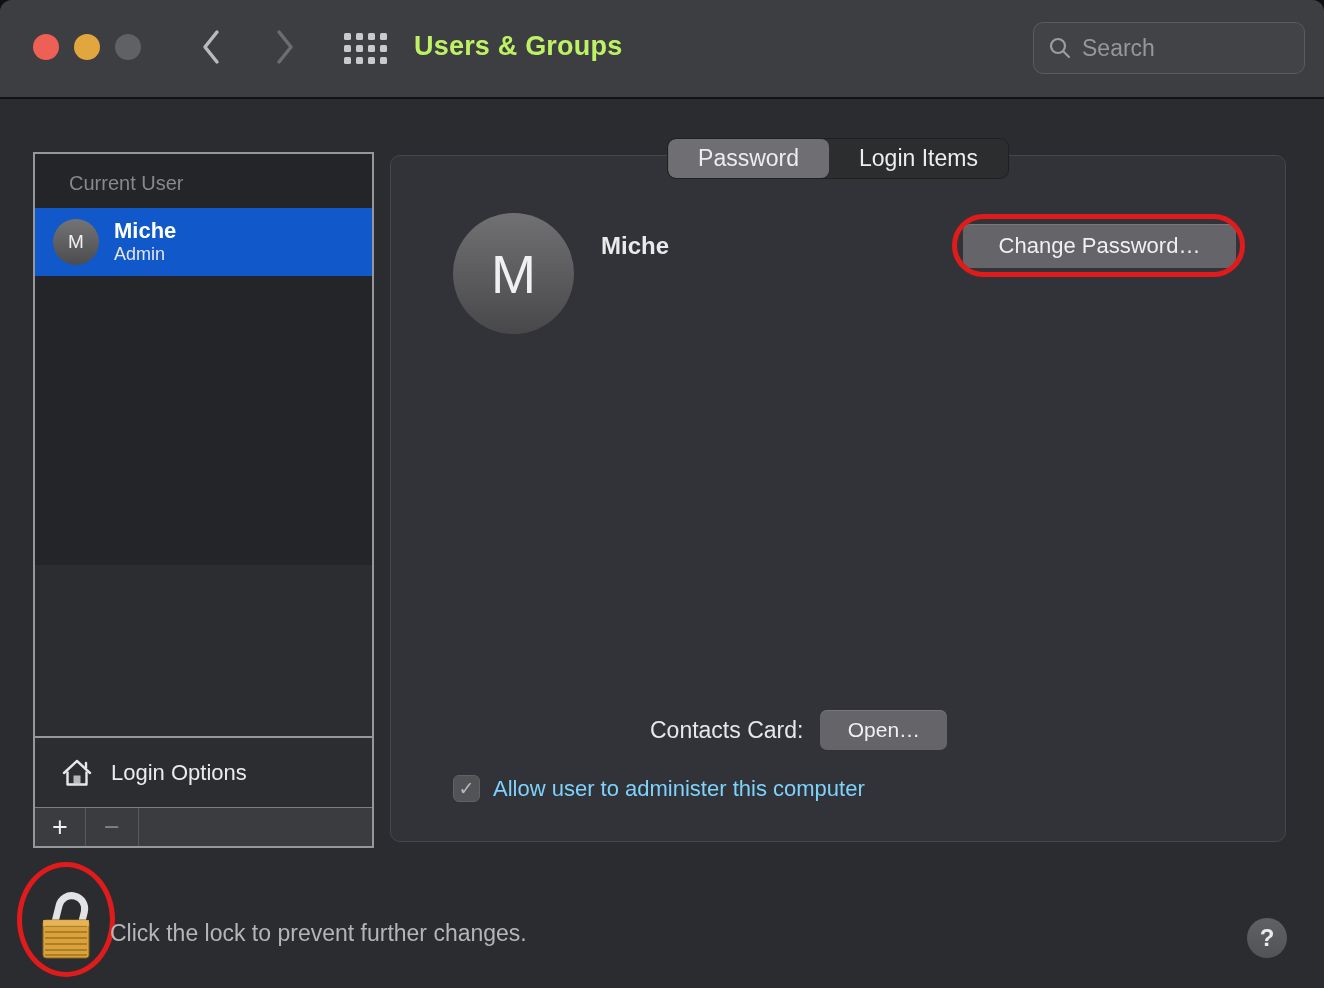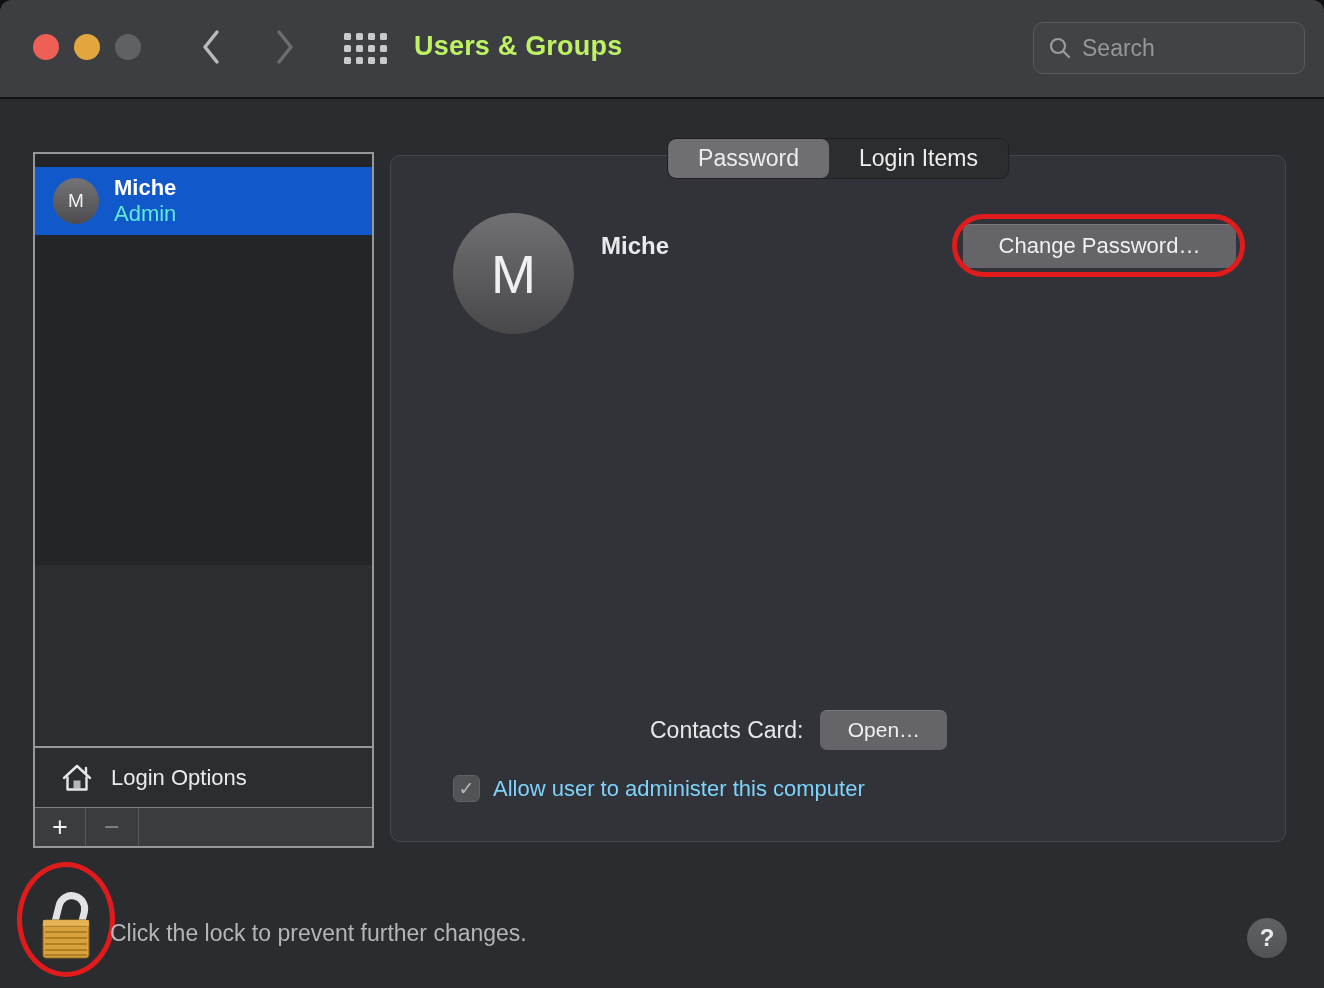--- a/index.html
+++ b/index.html
@@ -39,22 +39,22 @@
     background: var(--sidebar-bg, #2c2d31); border: 2px solid #96979a; }
   .user-table { position: absolute; top: 0; left: 0; right: 0; height: 411px;
     background: var(--table-bg, #242528); }
   .table-header { padding: 18px 0 0 34px; font-size: 20px; color: #87888b; }
   .user-row { margin-top: 13px; height: 68px; background: var(--selection-blue, #1159cb);
     display: flex; align-items: center; padding-left: 18px; gap: 15px; }
   .avatar-sm { width: 46px; height: 46px; border-radius: 50%;
     background: linear-gradient(#747476, #4c4c4e); color: #f0f0f2; font-size: 19px;
     display: flex; align-items: center; justify-content: center; flex: none; }
   .user-row .name { font-size: 22px; font-weight: bold; color: #ffffff; line-height: 1.2; }
-  .user-row .role { font-size: 22px; color: #5eead4; line-height: 1.2; }
-  .login-options { position: absolute; left: 0; right: 0; bottom: 39px; height: 61px;
+  .user-row .role { font-size: 18px; color: #e5e5e5; line-height: 1.2; }
+  .login-options { position: absolute; left: 0; right: 0; bottom: 39px; height: 71px;
     border-top: 2px solid #96979a; display: flex; align-items: center;
     padding-left: 24px; gap: 16px; }
   .login-options .label { font-size: 22px; color: #eaebec; }
   .side-bar-bottom { position: absolute; left: 0; right: 0; bottom: 0; height: 39px;
     background: #3b3c3f; border-top: 1px solid #7d7e81; display: flex; }
   .bar-btn { width: 51px; height: 100%; border-right: 1px solid #58595c;
     display: flex; align-items: center; justify-content: center; font-size: 27px; }
   .bar-btn.add { color: #f0f0f2; }
   .bar-btn.remove { width: 53px; color: #7f8083; }
 
@@ -150,20 +150,21 @@
             <circle cx="10" cy="10" r="7" fill="none" stroke="#9b9c9e" stroke-width="2.2"></circle>
             <line x1="15.2" y1="15.2" x2="21" y2="21" stroke="#9b9c9e" stroke-width="2.2" stroke-linecap="round"></line>
           </svg>
       </span>
       <input type="text" placeholder="Search" style="">
     </div>
   </div>
 
   <div class="sidebar">
     <div class="user-table">
+      <div class="table-header">Current User</div>
       <div class="user-row">
         <div class="avatar-sm">M</div>
         <div>
           <div class="name">Miche</div>
           <div class="role">Admin</div>
         </div>
       </div>
     </div>
     <div class="login-options">
       <span style="display:flex">

